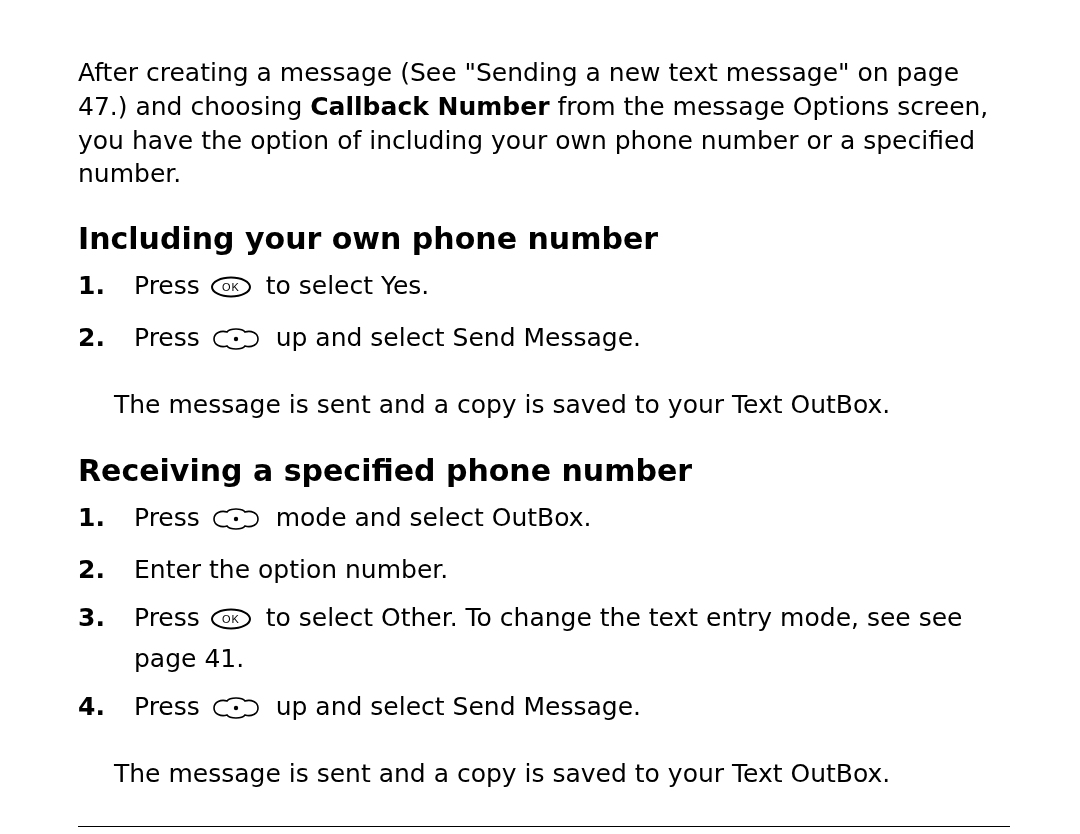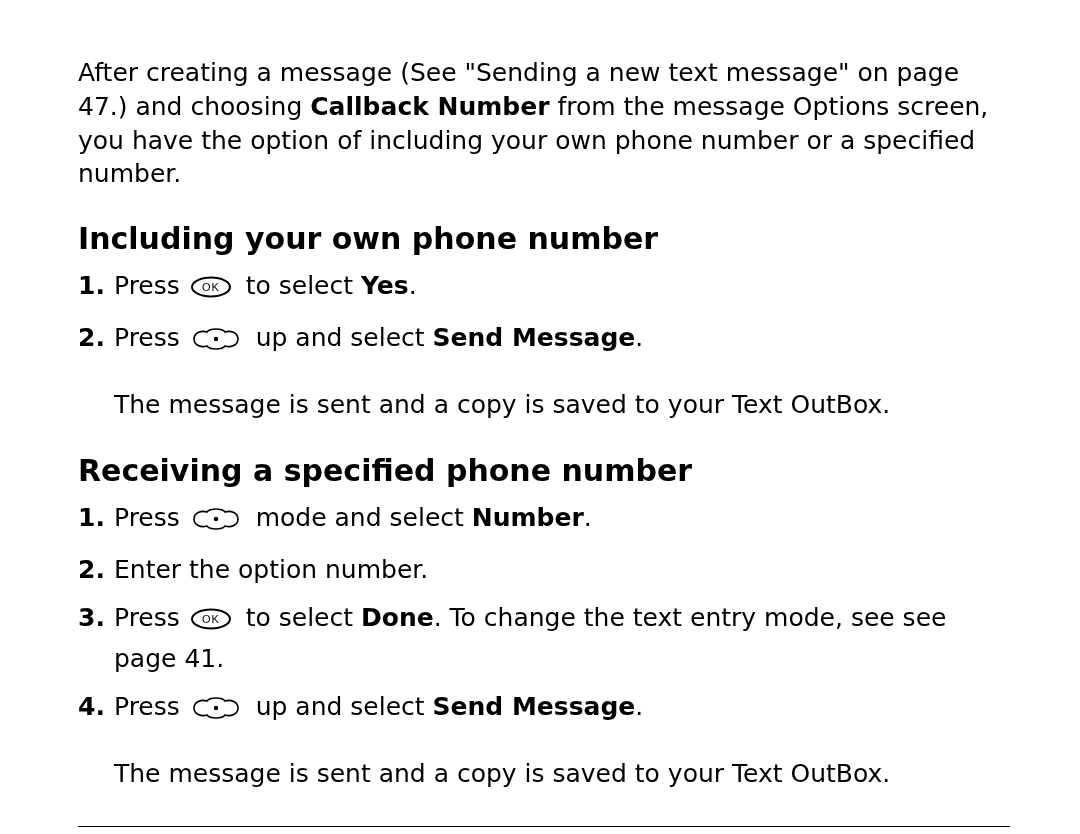--- a/index.html
+++ b/index.html
@@ -52,27 +52,28 @@
   }
   ol.steps li .li-body {
     flex: 1 1 auto;
   }
   ol.steps li .li-body .cont {
     display: block;
     margin-top: 27px;
   }
   .li-body .line {
     display: block;
+    margin-left: 20px;
   }
   .ok-icon, .nav-icon {
     display: inline-block;
     vertical-align: -4px;
     margin: 0 6px 0 2px;
   }
-  .bold { font-weight: 700; }
+  .bold { font-weight: 400; }
 
   .footer {
     border-top: 1px solid #000;
     padding-top: 8px;
     display: flex;
     justify-content: space-between;
     font-size: 23px;
     margin-top: 6px;
     text-align: right;
   }
@@ -131,42 +132,42 @@
         <span class="num">1.</span>
         <span class="li-body">
           <span class="line">
             <span>Press </span>
             <span class="nav-icon">
               <svg width="52" height="24" viewBox="0 0 52 24">
                 <path d="M4 13 C4 7, 11 4, 17 6 C20 2, 32 2, 35 6 C41 4, 48 7, 48 13 C48 19, 41 22, 35 20 C32 24, 20 24, 17 20 C11 22, 4 19, 4 13 Z" fill="none" stroke="#000" stroke-width="1.6"></path>
                 <circle cx="26" cy="13" r="2.2" fill="#000"></circle>
               </svg>
             </span>
-            <span> mode and select </span><span class="bold">Number</span><span>.</span>
+            <span> mode and select </span><span class="bold">OutBox</span><span>.</span>
           </span>
         </span>
       </li>
       <li>
         <span class="num">2.</span>
         <span class="li-body">
           <span class="line">Enter the option number.</span>
         </span>
       </li>
       <li>
         <span class="num">3.</span>
         <span class="li-body">
           <span class="line">
             <span>Press </span>
             <span class="ok-icon">
               <svg width="42" height="22" viewBox="0 0 42 22">
                   <ellipse cx="21" cy="11" rx="19" ry="9.5" fill="none" stroke="#000" stroke-width="2"></ellipse>
                   <text x="21" y="15" text-anchor="middle" font-family="Arial, sans-serif" font-size="11" letter-spacing="1">OK</text>
                 </svg>
             </span>
-            <span> to select </span><span class="bold">Done</span><span>. To change the text entry mode, see see page 41.</span>
+            <span> to select </span><span class="bold">Other</span><span>. To change the text entry mode, see see page 41.</span>
           </span>
         </span>
       </li>
       <li>
         <span class="num">4.</span>
         <span class="li-body">
           <span class="line">
             <span>Press </span>
             <span class="nav-icon">
               <svg width="52" height="24" viewBox="0 0 52 24">

